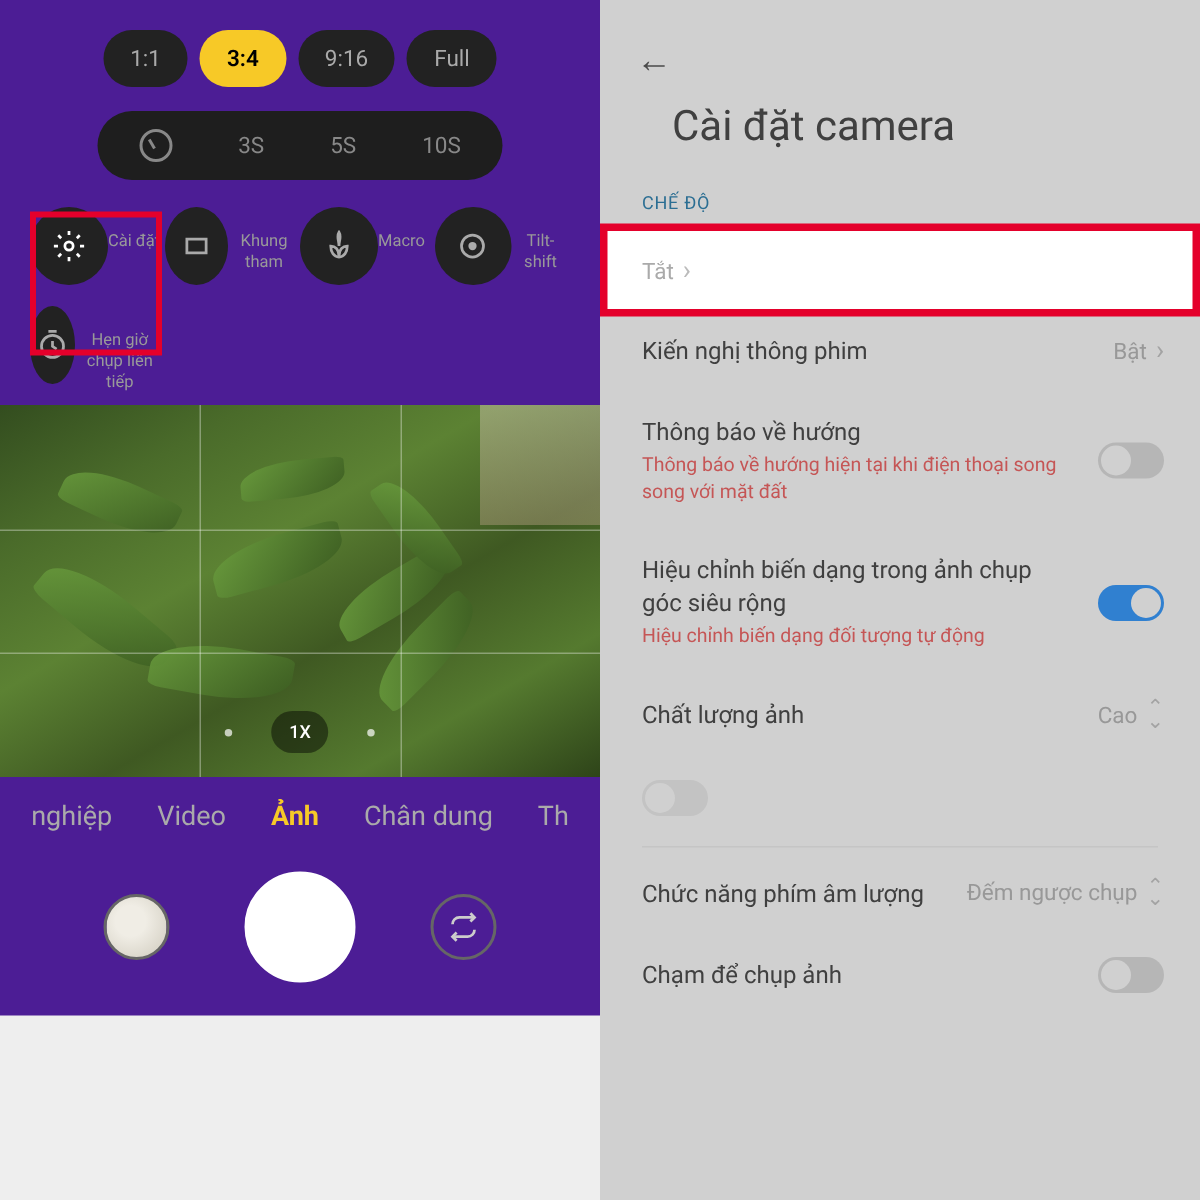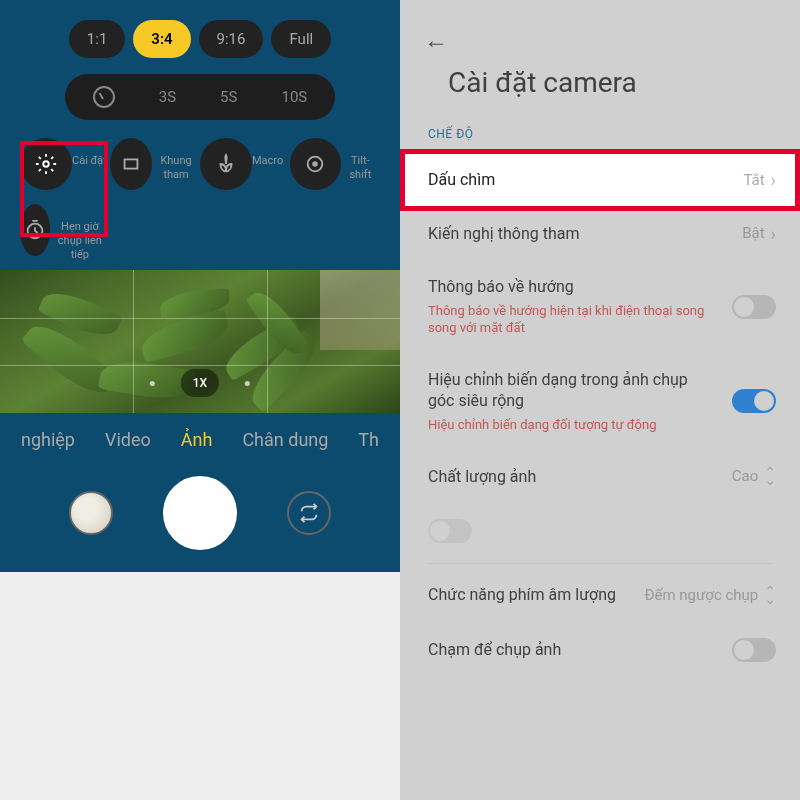--- a/index.html
+++ b/index.html
@@ -1,20 +1,20 @@
 <!DOCTYPE html>
 <html><head>
 <meta charset="utf-8">
 <style>
   * { box-sizing: border-box; margin: 0; padding: 0; }
   body { font-family: -apple-system, BlinkMacSystemFont, "Segoe UI", Roboto, sans-serif; background: #eee; }
   .container { width: 800px; height: 800px; display: flex; position: relative; overflow: hidden; }
   
   
-  .left-panel { width: 400px; height: 572px; background: #0c4a6e; position: relative; display: flex; flex-direction: column; }
+  .left-panel { width: 400px; height: 677px; background: #4c1d95; position: relative; display: flex; flex-direction: column; }
   
   .ratio-row { display: flex; gap: 8px; padding: 20px 40px 10px; justify-content: center; align-items: center; }
   .ratio-pill { color: #aaa; padding: 10px 18px; border-radius: 22px; font-size: 15px; cursor: pointer; background: #222; }
   .ratio-pill.active { background: #f7c927; color: #000; font-weight: 600; }
   
   .timer-row { display: flex; gap: 0; padding: 6px 40px 18px; justify-content: center; align-items: center; }
   .timer-group { background: #1e1e1e; border-radius: 24px; display: flex; align-items: center; padding: 4px 6px; }
   .timer-item { color: #888; padding: 8px 22px; font-size: 15px; cursor: pointer; display:flex; align-items:center; justify-content:center; }
   .timer-item.active { }
   .timer-icon { width: 22px; height: 22px; border: 2px solid #888; border-radius: 50%; position: relative; display:inline-block; }
@@ -33,21 +33,21 @@
   .leaf { position: absolute; background: linear-gradient(135deg, #6b9e3e, #3a5a20); border-radius: 60% 10% 60% 10%; opacity: 0.9; }
   .building { position:absolute; top:0; right:0; width:80px; height:80px; background: linear-gradient(#c8c0a8, #a89878); opacity:0.5;}
   .grid-line-v { position: absolute; top: 0; bottom: 0; width: 1px; background: rgba(255,255,255,0.35); }
   .grid-line-h { position: absolute; left: 0; right: 0; height: 1px; background: rgba(255,255,255,0.35); }
   .zoom-row { position: absolute; bottom: 16px; left: 50%; transform: translateX(-50%); display: flex; gap: 26px; align-items: center; color: #fff; font-size: 12px; }
   .zoom-dot { width: 5px; height: 5px; background: rgba(255,255,255,0.7); border-radius: 50%; }
   .zoom-active { background: rgba(0,0,0,0.45); padding: 7px 12px; border-radius: 16px; font-weight:500; }
   
   .mode-row { display: flex; gap: 30px; padding: 16px 0 14px; justify-content: center; color: #aaa; font-size: 18px; white-space: nowrap; overflow:hidden; }
   .mode-item { cursor: pointer; }
-  .mode-item.active { color: #f7c927; font-weight: 400; }
+  .mode-item.active { color: #f7c927; font-weight: 700; }
   
   .shutter-row { display: flex; align-items: center; justify-content: center; gap: 50px; padding: 12px 0 22px; }
   .shutter { width: 74px; height: 74px; border: 4px solid #fff; border-radius: 50%; background: #fff; cursor: pointer; }
   .mini-circle { width: 44px; height: 44px; border: 2px solid #666; border-radius: 50%; display:flex; align-items:center; justify-content:center; cursor:pointer; position:relative;}
   .gallery-thumb { background: radial-gradient(circle at 40% 40%, #f0ede5 30%, #d8d4c8 80%); }
   
   
   .icon-svg { width: 22px; height: 22px; }
   
   
@@ -197,32 +197,29 @@
   </div>
 
   <div class="right-panel">
     <div class="back-row">
       <span class="back-arrow">←</span>
     </div>
     <div class="settings-title">Cài đặt camera</div>
     <div class="section-label">CHẾ ĐỘ</div>
 
     <div class="setting-item highlighted">
-      <div class="setting-text">
-          <div class="setting-name">Dấu chìm</div>
-        </div>
       <div class="setting-value">
           <span>Tắt</span>
           <span class="chevron">›</span>
         </div>
     </div>
 
     <div class="setting-item">
       <div class="setting-text">
-          <div class="setting-name">Kiến nghị thông tham</div>
+          <div class="setting-name">Kiến nghị thông phim</div>
         </div>
       <div class="setting-value">
           <span>Bật</span>
           <span class="chevron">›</span>
         </div>
     </div>
 
     <div class="setting-item">
       <div class="setting-text">
         <div class="setting-name">Thông báo về hướng</div>

